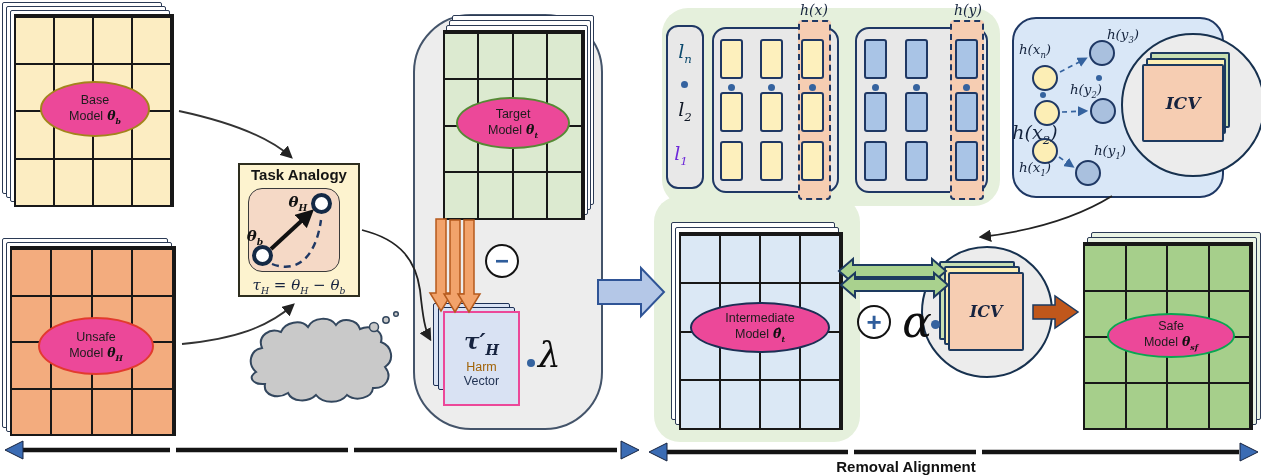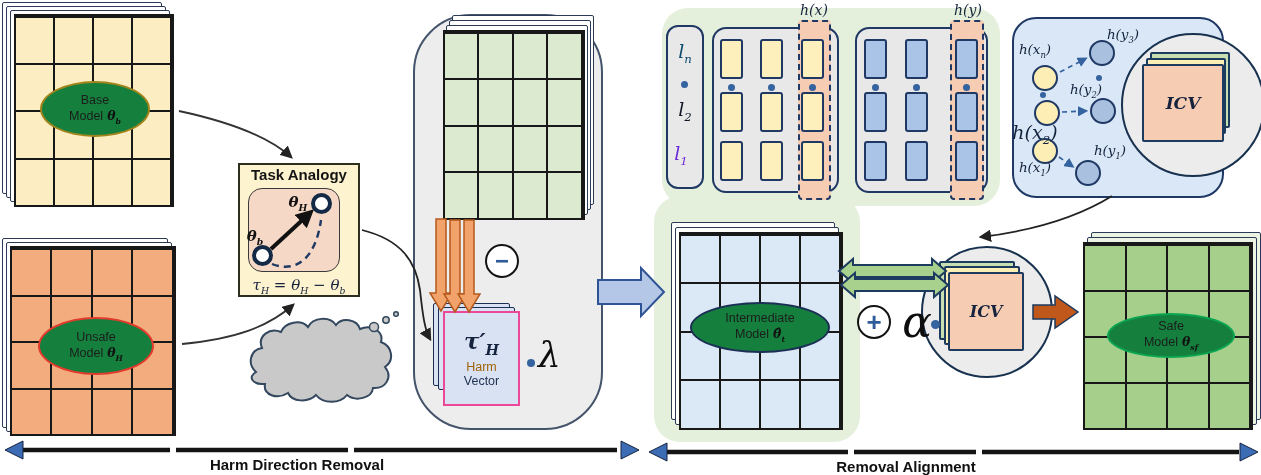--- a/index.html
+++ b/index.html
@@ -9,21 +9,21 @@
   
   .greenpanel{background:#e5f0dc;border-radius:26px;z-index:0;}
   .graybig{background:#ededed;border:2px solid #44546a;border-radius:58px;z-index:0;}
   .bluepanel{background:#d9e7f7;border:2px solid #1f3864;border-radius:24px;z-index:1;}
   .gbox{background:#e8e8e8;border:2px solid #1f3864;border-radius:14px;z-index:1;}
   
   .sheet{background:#fff;border:1.5px solid #2b3a55;border-radius:2px;z-index:2;}
   .grid{border:2px solid #181818;z-index:3;background-image:
     repeating-linear-gradient(90deg,transparent 0,transparent calc(25% - 2px),#181818 calc(25% - 2px),#181818 25%),
     repeating-linear-gradient(0deg,transparent 0,transparent calc(25% - 2px),#181818 calc(25% - 2px),#181818 25%);}
-  .ellipse{background:#15803d;border-radius:50%;display:flex;flex-direction:column;align-items:center;
+  .ellipse{background:#ec4899;border-radius:50%;display:flex;flex-direction:column;align-items:center;
     justify-content:center;text-align:center;font-size:12.5px;color:#1c1c1c;line-height:1.3;z-index:6;}
   .math{font-family:"DejaVu Serif",serif;font-style:italic;font-weight:bold;color:#111;}
   .mathn{font-family:"DejaVu Serif",serif;font-style:italic;color:#13223c;}
   sub{font-size:0.62em;}
   .mrect{width:23px;height:40px;border:2px solid #1f3864;border-radius:3px;z-index:3;}
   .ycell{background:#fdf0bd;}  .bcell{background:#a9c4e6;}
   .strip{background:#f6cdb2;border:2px dashed #1f3864;border-radius:4px;z-index:2;}
   .bdot{width:7px;height:7px;border-radius:50%;background:#35639f;z-index:4;}
   .node{width:21px;height:21px;border-radius:50%;background:#fff;border:4px solid #142945;z-index:7;}
   .pcirc{width:26px;height:26px;border-radius:50%;border:2.5px solid #1f3864;z-index:3;}
@@ -80,20 +80,24 @@
     <span>θ</span><sub>H</sub>
     <span>−</span>
     <span>θ</span><sub>b</sub>
   </div>
 
 
   <div class="abs sheet" style="left:452px;top:15px;width:142px;height:190px;"></div>
   <div class="abs sheet" style="left:449px;top:20px;width:142px;height:190px;"></div>
   <div class="abs sheet" style="left:446px;top:25px;width:142px;height:190px;"></div>
   <div class="abs grid" style="left:443px;top:30px;width:142px;height:190px;background-color:#dcead0;"></div>
+  <div class="abs ellipse" style="left:456px;top:97px;width:114px;height:52px;border:2px solid #568a35;">
+    <div><span>Target</span></div>
+    <div><span>Model</span><span class="math" style="margin-left:4px;"><span>θ</span><sub>t</sub></span></div>
+  </div>
 
   <div class="abs opcircle" style="left:485px;top:244px;font-size:24px;">
       <span>−</span>
     </div>
 
   <div class="abs sheet" style="left:433px;top:303px;width:77px;height:83px;background:#d9e2f3;border-color:#1c2f55;"></div>
   <div class="abs sheet" style="left:438px;top:307px;width:77px;height:83px;background:#d9e2f3;border-color:#1c2f55;"></div>
   <div class="abs" style="left:443px;top:311px;width:77px;height:95px;background:#d9e2f3;border:2px solid #ec4899;z-index:5;display:flex;flex-direction:column;align-items:center;justify-content:center;">
     <div class="math" style="font-size:23px;line-height:1;color:#16233f;"><span>τ′</span><sub>H</sub></div>
     <div style="font-size:12.5px;color:#a16207;margin-top:4px;">Harm</div>
@@ -184,21 +188,20 @@
     </div>
 
   <div class="abs sheet" style="left:1091px;top:232px;width:170px;height:188px;background:#eaf3e4;"></div>
   <div class="abs sheet" style="left:1087px;top:237px;width:170px;height:188px;background:#eaf3e4;"></div>
   <div class="abs grid" style="left:1083px;top:242px;width:170px;height:188px;background-color:#a6cf8b;"></div>
   <div class="abs ellipse" style="left:1107px;top:313px;width:128px;height:45px;border:2.5px solid #0aa651;">
     <div><span>Safe</span></div>
     <div><span>Model</span><span class="math" style="margin-left:4px;"><span>θ</span><sub>sf</sub></span></div>
   </div>
 
-  <div class="abs axislabel" style="left:177px;top:456px;width:240px;">Harm Direction Removal</div>
   <div class="abs axislabel" style="left:826px;top:458px;width:160px;">Removal Alignment</div>
 
   <svg class="overlay" width="1261" height="475" viewBox="0 0 1261 475">
     <defs>
       <marker id="mB" viewBox="0 0 10 10" refX="8" refY="5" markerWidth="7" markerHeight="7" orient="auto-start-reverse">
           <path d="M0,0L10,5L0,10z" fill="#222"></path>
         </marker>
       <marker id="mBig" viewBox="0 0 10 10" refX="7" refY="5" markerWidth="4.5" markerHeight="4.5" orient="auto-start-reverse">
           <path d="M0,0L10,5L0,10z" fill="#111"></path>
         </marker>

